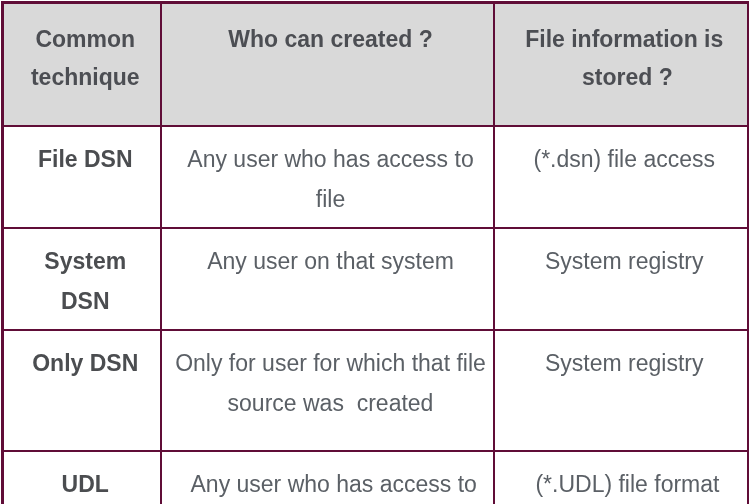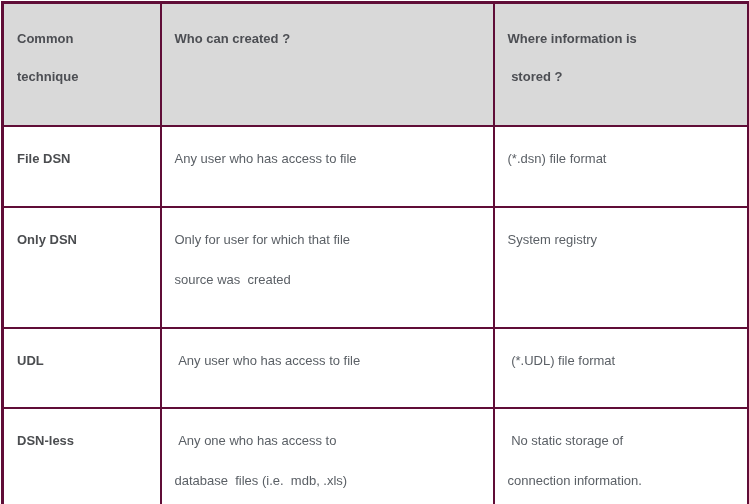--- a/index.html
+++ b/index.html
@@ -31,23 +31,23 @@
   }
   table.dsn-table {
     border-width: 3px;
   }
   col.c1 { width: 158px; }
   col.c2 { width: 333px; }
   col.c3 { width: 255px; }
 
   th, td {
     vertical-align: top;
-    text-align: left;
+    text-align: center;
     white-space: pre-wrap;
-    font-size: 13px;
+    font-size: 23px;
     line-height: 40px;
     padding: 12px 6px 8px 13px;
     overflow: hidden;
   }
   thead th {
     background: var(--header-bg);
     color: var(--header-text);
     font-weight: bold;
     height: 97px;
     line-height: 38px;
@@ -76,29 +76,34 @@
     <colgroup>
       <col class="c1">
         <col class="c2">
         <col class="c3">
     </colgroup>
     <thead>
       <tr>
         <th>Common
 technique</th>
         <th>Who can created ?</th>
-        <th>Where information is
+        <th>File information is
  stored ?</th>
       </tr>
     </thead>
     <tbody>
       <tr class="r-file">
         <td class="technique">File DSN</td>
         <td>Any user who has access to file</td>
-        <td>(*.dsn) file format</td>
+        <td>(*.dsn) file access</td>
+      </tr>
+      <tr class="r-system">
+        <td class="technique">System DSN</td>
+        <td>Any user on that system</td>
+        <td>System registry</td>
       </tr>
       <tr class="r-user">
         <td class="technique">Only DSN</td>
         <td>Only for user for which that file
 source was  created</td>
         <td>System registry</td>
       </tr>
       <tr class="r-udl">
         <td class="technique">UDL</td>
         <td> Any user who has access to file</td>

